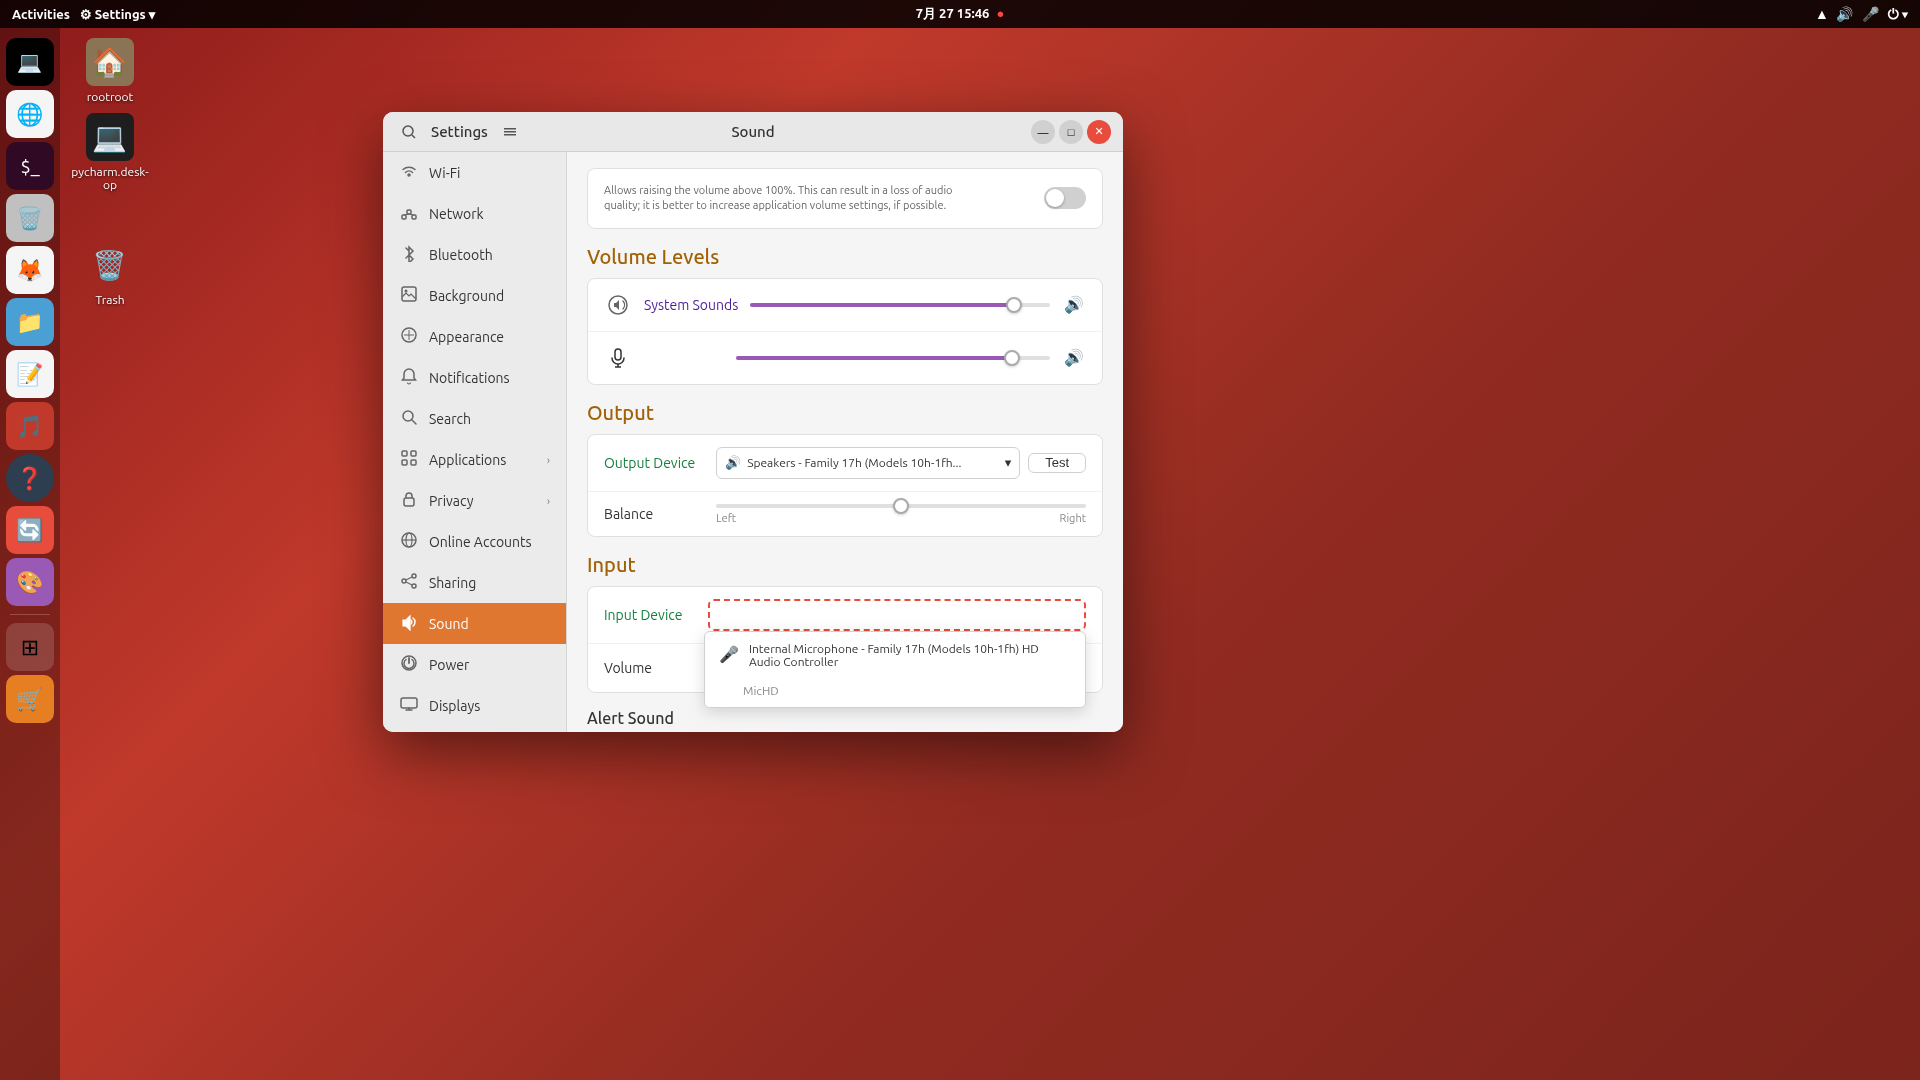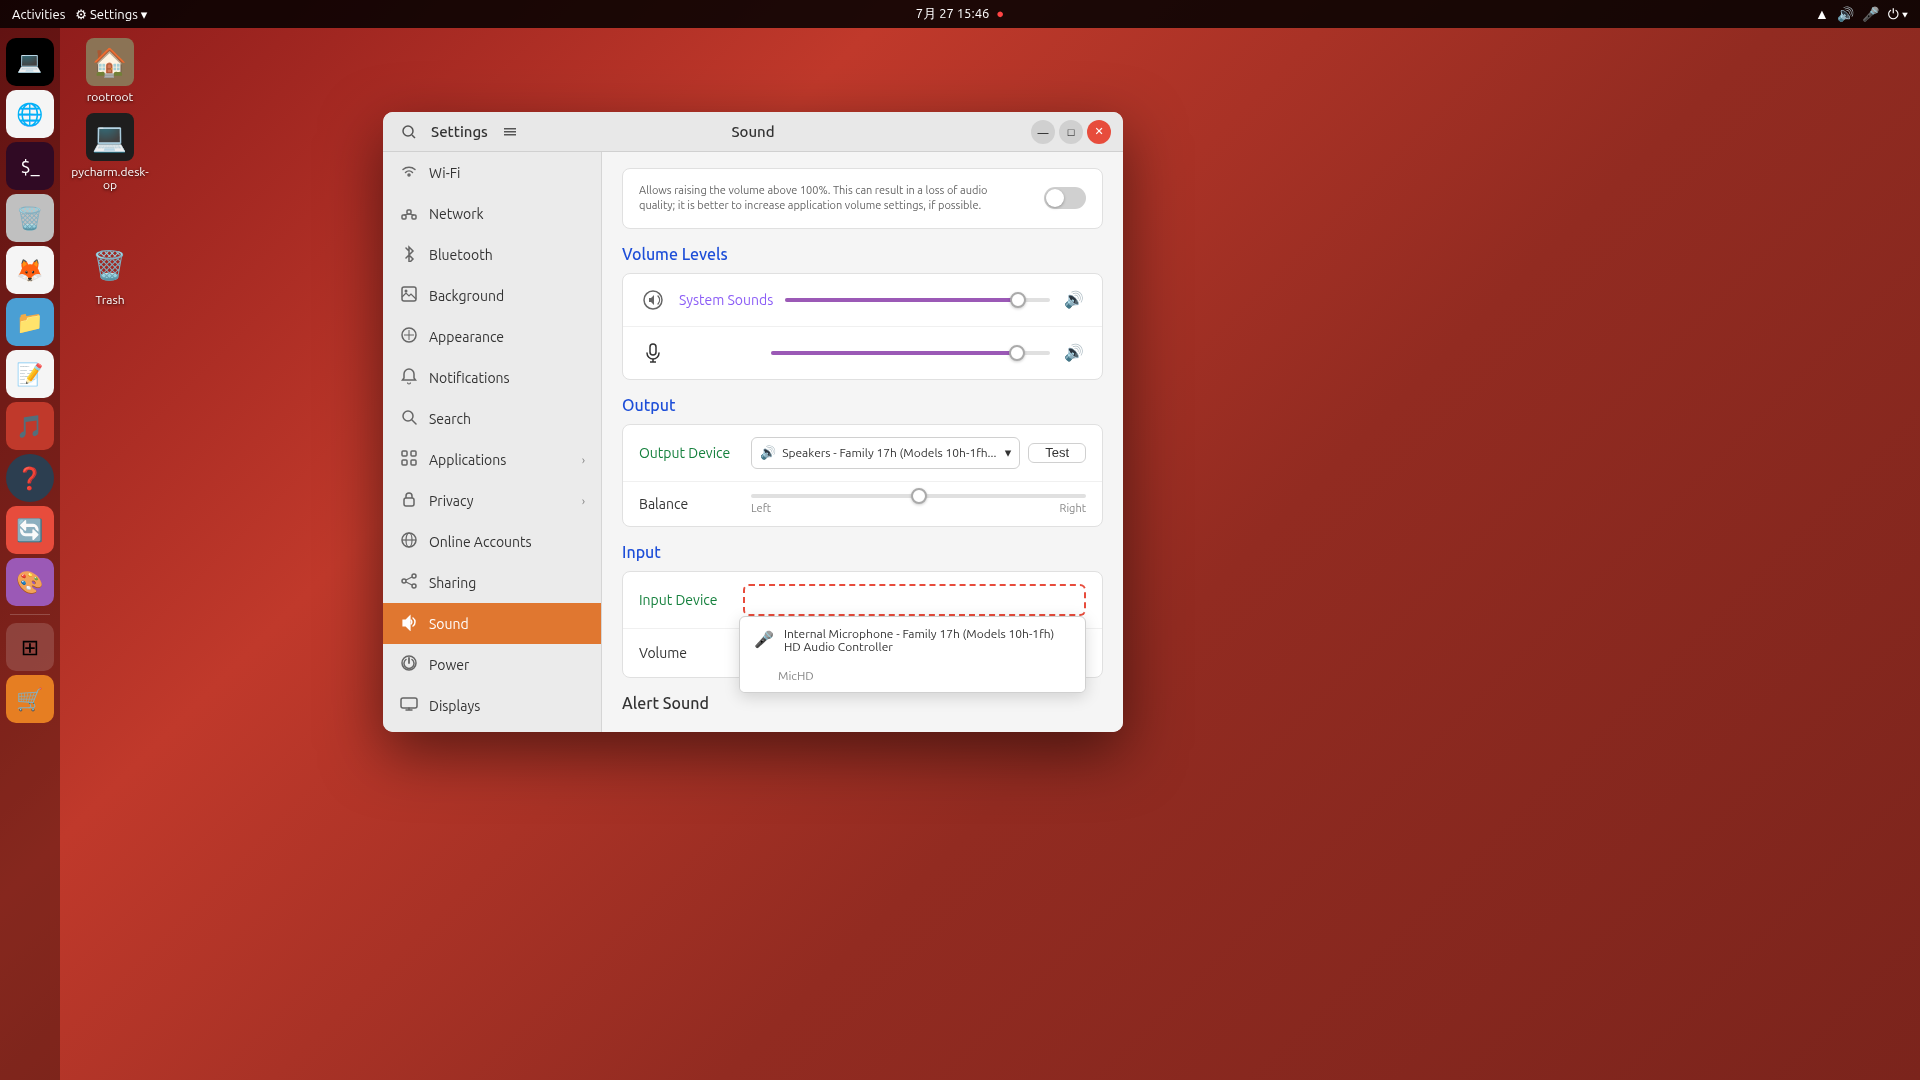--- a/index.html
+++ b/index.html
@@ -16,20 +16,21 @@
     .taskbar {
       position: absolute;
       top: 0; left: 0; right: 0;
       height: 28px;
       background: rgba(0,0,0,0.85);
       display: flex;
       align-items: center;
       justify-content: space-between;
       padding: 0 12px;
       z-index: 100;
+      font-weight: bold;
     }
     .taskbar-left {
       display: flex;
       align-items: center;
       gap: 10px;
     }
     .taskbar-left span {
       color: white;
       font-size: 13px;
     }
@@ -199,21 +200,21 @@
 
     
     .window-body {
       display: flex;
       flex: 1;
       overflow: hidden;
     }
 
     
     .sidebar {
-      width: 219px;
+      width: 184px;
       background: #ebebeb;
       border-right: 1px solid #d5d5d5;
       overflow-y: auto;
       flex-shrink: 0;
     }
     .sidebar::-webkit-scrollbar { width: 6px; }
     .sidebar::-webkit-scrollbar-thumb { background: #bbb; border-radius: 3px; }
     .sidebar-item {
       display: flex;
       align-items: center;
@@ -290,23 +291,23 @@
       height: 18px;
       background: white;
       border-radius: 50%;
       top: 2px;
       left: 2px;
       box-shadow: 0 1px 3px rgba(0,0,0,0.3);
     }
 
     
     .section-header {
-      font-size: 16px;
+      font-size: 20px;
       font-weight: 500;
-      color: #1d4ed8;
+      color: #a16207;
       margin-bottom: 10px;
       margin-top: 7px;
     }
 
     
     .card {
       background: white;
       border-radius: 8px;
       border: 1px solid #e0e0e0;
       margin-bottom: 16px;
@@ -325,21 +326,21 @@
       height: 28px;
       display: flex;
       align-items: center;
       justify-content: center;
       font-size: 18px;
       color: #555;
       flex-shrink: 0;
     }
     .row-label {
       font-size: 14px;
-      color: #8b5cf6;
+      color: #4c1d95;
       min-width: 80px;
     }
     .slider-container {
       flex: 1;
       display: flex;
       align-items: center;
     }
     .slider-track {
       flex: 1;
       height: 4px;

